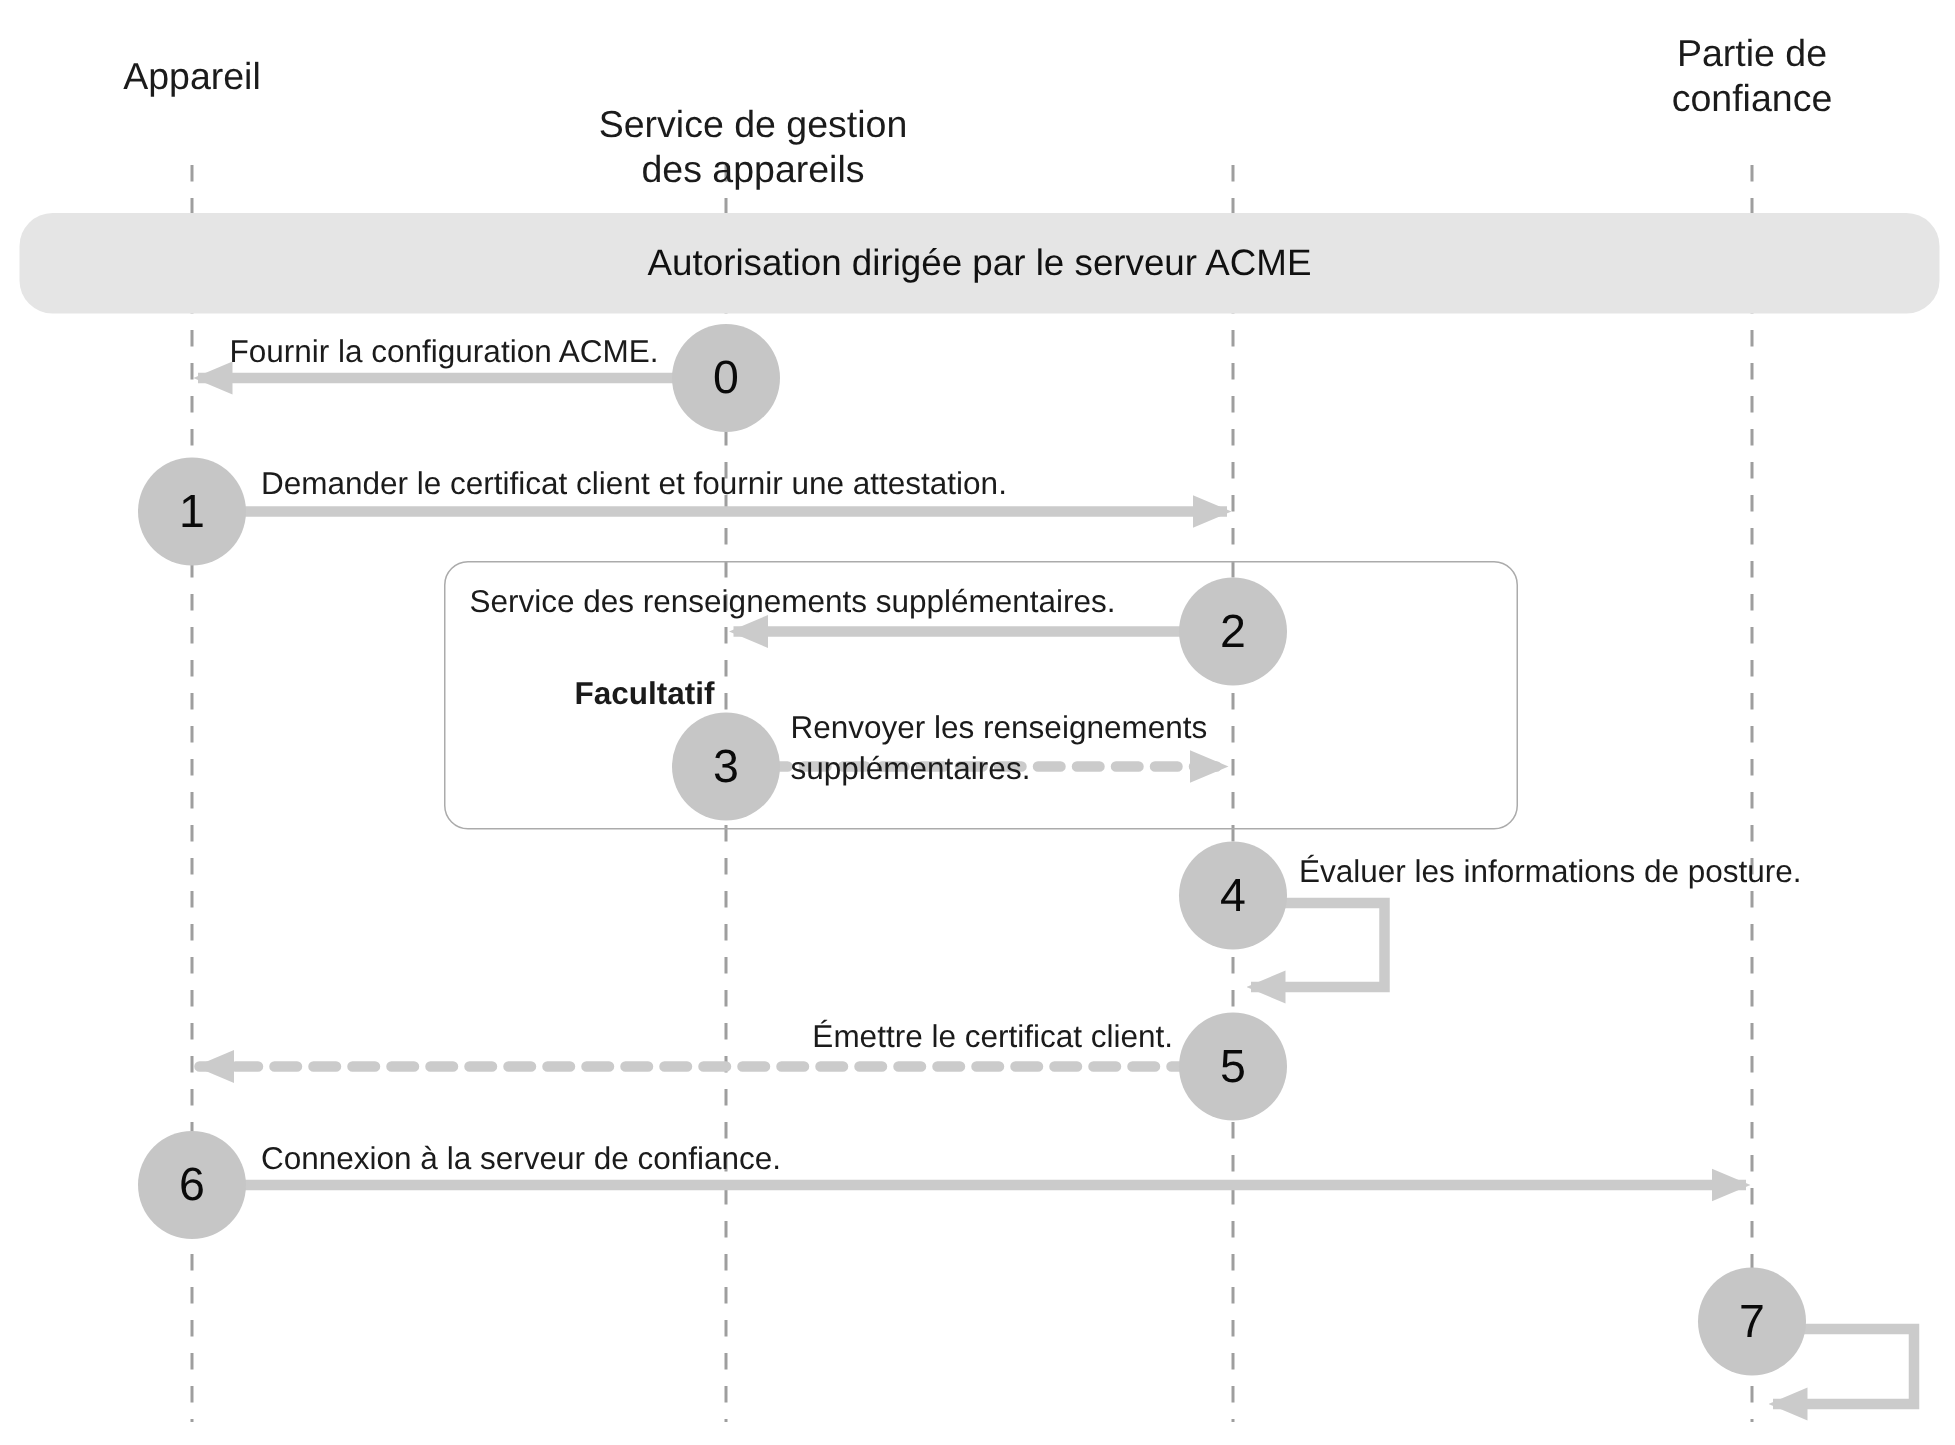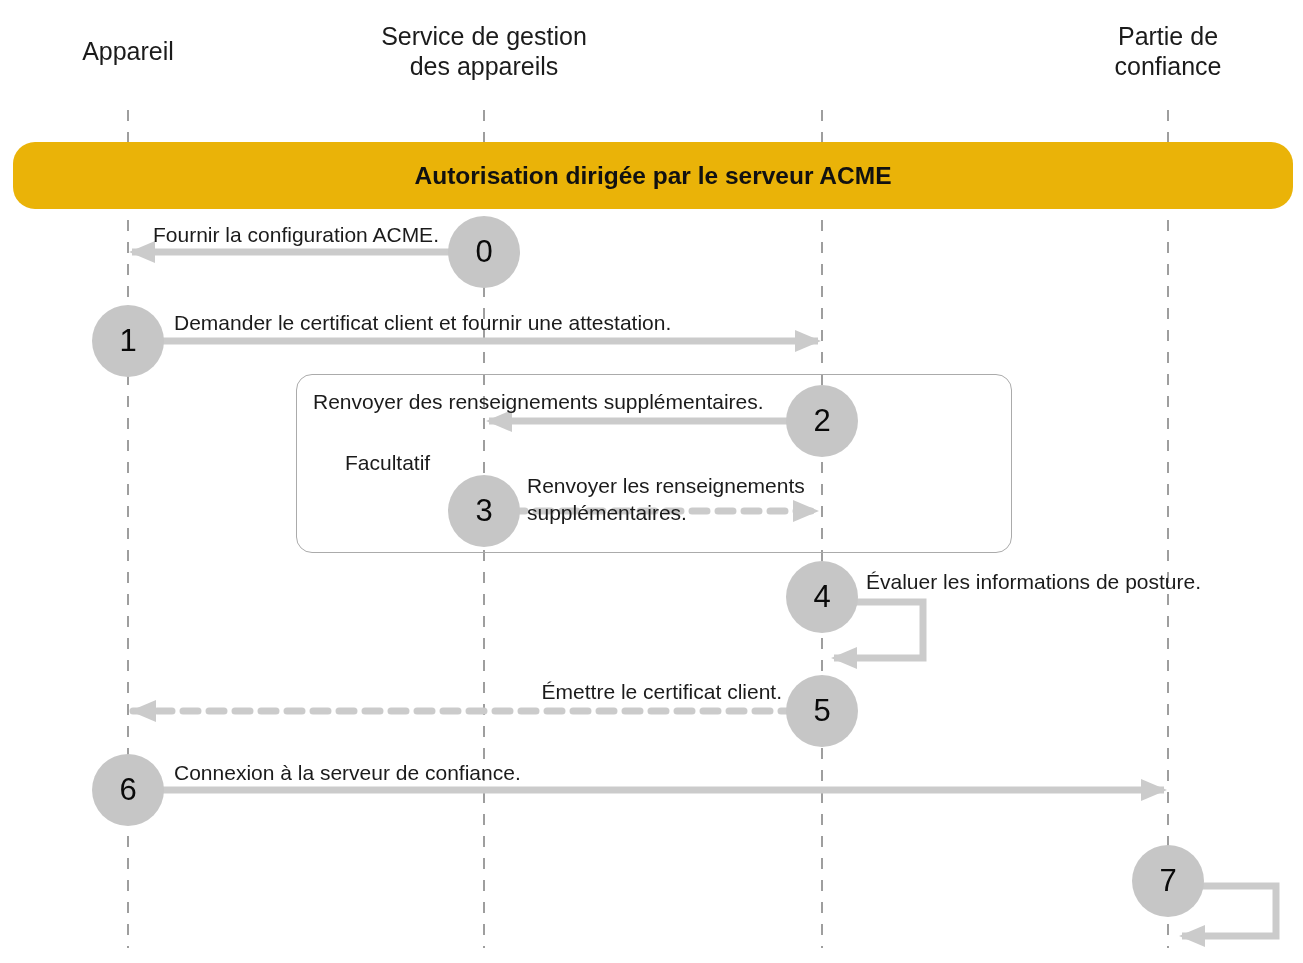--- a/index.html
+++ b/index.html
@@ -2,32 +2,32 @@
 <html><head>
 <meta charset="utf-8">
 <style>
   html,body{margin:0;padding:0;background:#ffffff;}
   body{font-family:"Liberation Sans", sans-serif;}
   .canvas{position:relative;width:1303px;height:963px;background:#fff;overflow:hidden;border-radius:16px;}
   .strokes{position:absolute;left:0;top:0;width:1303px;height:963px;}
   .actor{position:absolute;top:16px;height:70px;display:flex;align-items:center;justify-content:center;
          text-align:center;font-size:25px;line-height:30px;color:#1b1b1b;white-space:pre-line;}
   .actor.a0{left:28px;width:200px;}
-  .actor.a1{left:354px;width:260px;}
+  .actor.a1{left:372px;width:260px;margin-top:47px;}
   .actor.a2{left:722px;width:200px;}
   .actor.a3{left:1048px;width:240px;}
   .banner{position:absolute;left:13px;top:142px;width:1280px;height:67px;border-radius:22px;
           display:flex;align-items:center;justify-content:center;font-size:24.5px;color:#111;}
   .optbox{position:absolute;left:296px;top:374px;width:714px;height:177px;border:1.5px solid #ababab;
           border-radius:16px;background:transparent;}
   .circle{position:absolute;width:72px;height:72px;border-radius:50%;display:flex;align-items:center;
           justify-content:center;font-size:31px;font-weight:500;color:#0a0a0a;}
   .msg{position:absolute;font-size:21px;line-height:27px;color:#1b1b1b;white-space:pre-line;}
   .msg.right{text-align:right;}
-  .msg.bold{font-weight:400;}
+  .msg.bold{font-weight:700;margin-left:38px;}
 </style>
 </head>
 <body>
 
 <div class="canvas">
 
   <svg class="strokes" viewBox="0 0 1303 963">
     <defs>
       <marker id="head" viewBox="0 0 26 26" markerWidth="26" markerHeight="26" refX="23" refY="13" orient="auto" markerUnits="userSpaceOnUse">
         <path d="M0,2 L26,13 L0,24 Z" fill="#CBCBCB"></path>
@@ -48,30 +48,30 @@
     <line x1="128" y1="790" x2="1164" y2="790" stroke-width="7" marker-end="url(#head)" stroke="#CBCBCB"></line>
     <path d="M1168,886 H1276 V936 H1182" fill="none" stroke-width="7" marker-end="url(#head)" stroke="#CBCBCB"></path>
   </svg>
 
   <div class="actor a0">Appareil</div>
   <div class="actor a1">Service de gestion
 des appareils</div>
   <div class="actor a3">Partie de
 confiance</div>
 
-  <div class="banner" style="background-color: #eab308; font-weight: bold;">
+  <div class="banner" style="background-color: #e5e5e5;">
     <span>Autorisation dirigée par le serveur ACME</span>
   </div>
 
   <div class="optbox" style="border-color: rgb(171, 171, 171);"></div>
   <div class="msg bold" style="left:345px;top:449px;">Facultatif</div>
 
   <div class="msg" style="left:153px;top:221px;text-align:center;">Fournir la configuration ACME.</div>
   <div class="msg" style="left:174px;top:309px;">Demander le certificat client et fournir une attestation.</div>
-  <div class="msg" style="left:313px;top:388px;">Renvoyer des renseignements supplémentaires.</div>
+  <div class="msg" style="left:313px;top:388px;">Service des renseignements supplémentaires.</div>
   <div class="msg" style="left:527px;top:436px;margin-top:36px;">Renvoyer les renseignements
 supplémentaires.</div>
   <div class="msg right" style="left:530px;top:678px;width:252px;">Émettre le certificat client.</div>
   <div class="msg" style="left:866px;top:568px;">Évaluer les informations de posture.</div>
   <div class="msg" style="left:174px;top:759px;">Connexion à la serveur de confiance.</div>
 
   <div class="circle" style="left: 448px; top: 216px; background-color: rgb(198, 198, 198);">
     <span>0</span>
   </div>
   <div class="circle" style="left: 92px; top: 305px; background-color: rgb(198, 198, 198);">

